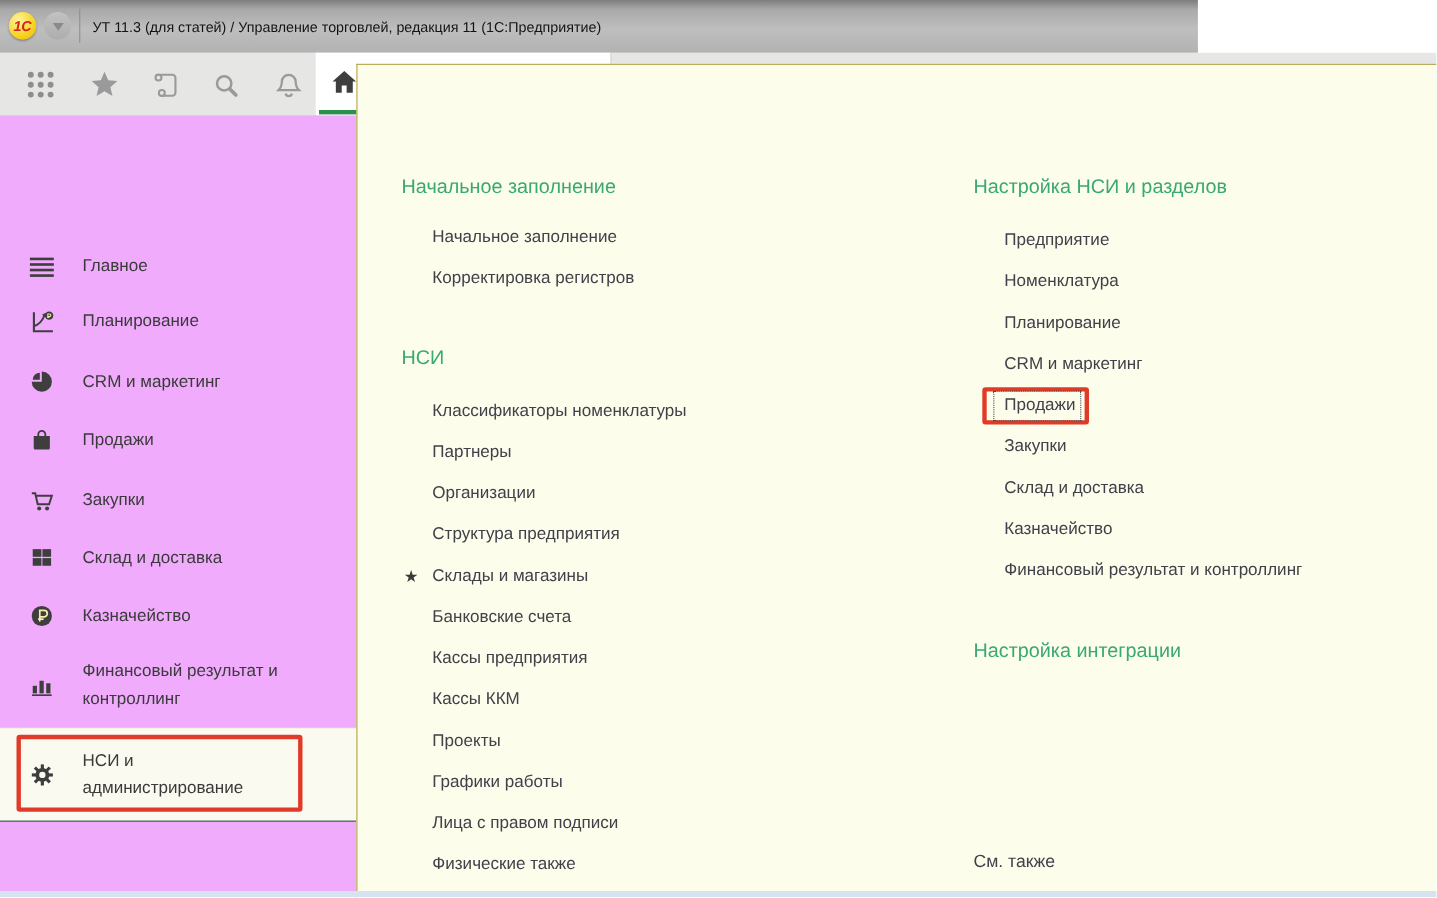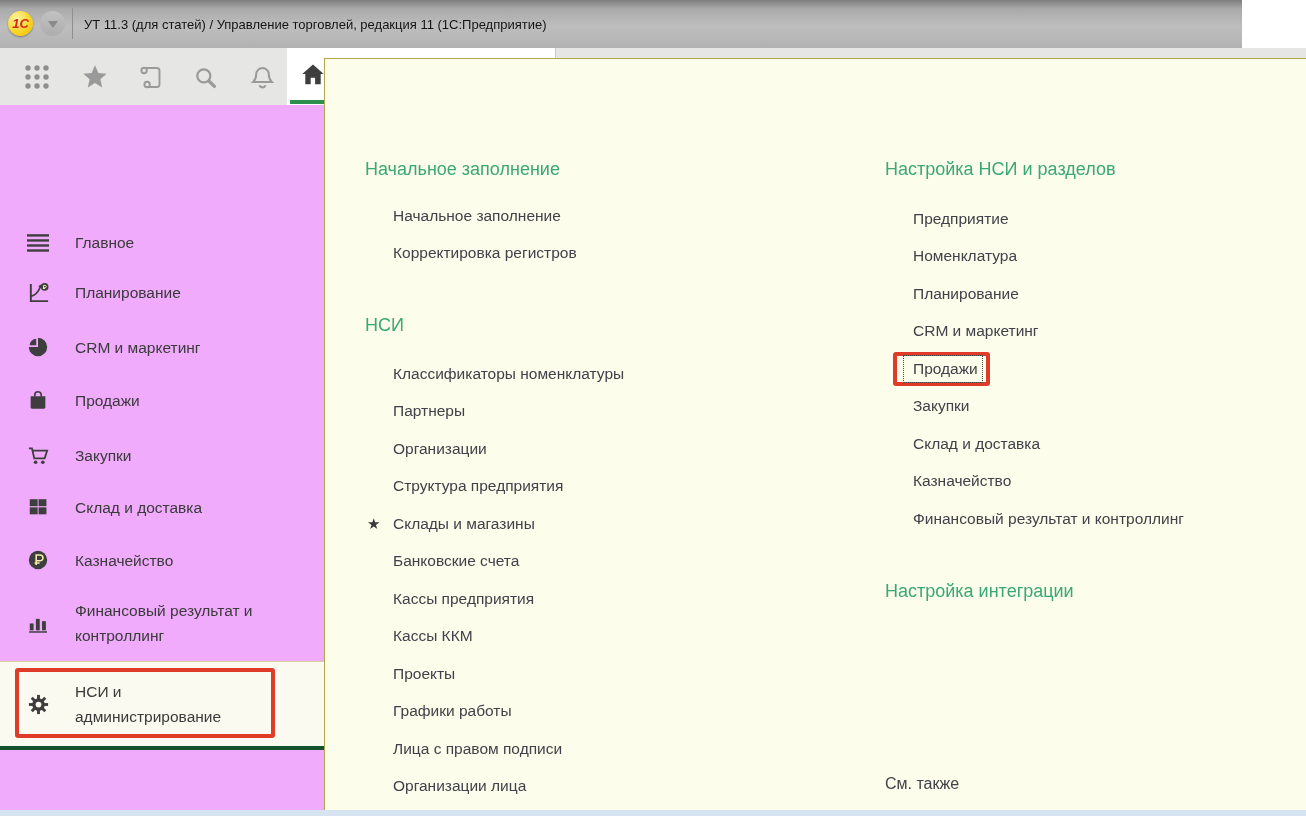--- a/index.html
+++ b/index.html
@@ -1,20 +1,20 @@
 <!DOCTYPE html>
 <html><head>
 <meta charset="utf-8">
 <style>
   html,body{margin:0;padding:0;}
   body{font-family:"Liberation Sans","DejaVu Sans",sans-serif;background:#fff;}
   #screen{position:relative;width:1306px;height:816px;overflow:hidden;background:#fff;}
 
   
-  .titlebar{position:absolute;left:0;top:0;width:1242px;height:48px;
+  .titlebar{position:absolute;left:0;top:0;width:1089px;height:48px;
     background:linear-gradient(180deg,#7d7d7d 0%,#a9a9a9 18%,#bebebe 55%,#b2b2b2 100%);
     display:flex;align-items:center;}
   .logo1c{position:absolute;left:8px;top:11px;width:25px;height:25px;border-radius:50%;
     background:radial-gradient(circle at 35% 30%,#fff3a0,#f7d31f 60%,#e8b90a);
     color:#d3261b;font-weight:bold;font-style:italic;font-size:13px;
     display:flex;align-items:center;justify-content:center;box-shadow:0 1px 2px rgba(0,0,0,.35);}
   .sysbtn{position:absolute;left:40px;top:11px;width:25px;height:25px;border-radius:50%;
     background:linear-gradient(#c2c2c2,#adadad);display:flex;align-items:center;justify-content:center;}
   .sysbtn .tri{width:0;height:0;border-left:5px solid transparent;border-right:5px solid transparent;border-top:7px solid #8a8a8a;margin-top:2px;}
   .tb-sep{position:absolute;left:72px;top:8px;width:1px;height:31px;background:#8f8f8f;}
@@ -27,21 +27,21 @@
   .tab-home{position:absolute;left:287px;top:0;width:268px;height:57px;background:#ffffff;border-right:1px solid #c9c9c6;}
   .tab-home svg{position:absolute;left:12px;top:13px;}
   .tab-underline{position:absolute;left:3px;right:3px;bottom:1px;height:4px;background:#2d8f4c;}
 
   
   .sidebar{position:absolute;left:0;top:105px;width:324px;height:705px;background:#f0abfc;border-right:1px solid #d9d2a0;}
   .side-item{position:absolute;left:0;width:324px;height:36px;cursor:pointer;}
   .side-ico{position:absolute;left:26px;top:50%;transform:translateY(-50%);width:24px;height:24px;display:flex;align-items:center;justify-content:center;}
   .side-label{position:absolute;left:75px;top:50%;transform:translateY(-50%);
     font-size:15.5px;color:#3a3a3a;line-height:25px;max-width:220px;}
-  .side-item.selected{background:#fbfaf0;border-top:1px solid #d9d2a0;border-bottom:4px solid #14532d;}
+  .side-item.selected{background:#fbfaf0;border-top:1px solid #d9d2a0;border-bottom:1px solid #14532d;}
   .w205{max-width:205px;} .w165{max-width:165px;}
   .side-ann{position:absolute;left:15px;top:6px;width:252px;height:62px;
     border:4px solid #e03b28;border-radius:3px;pointer-events:none;}
 
   
   .panel{position:absolute;left:324px;top:58px;width:982px;height:812px;box-sizing:border-box;
     background:#fdfdec;border:1px solid #b3a549;border-right:none;z-index:10;}
   .pcol{position:absolute;top:0;height:100%;}
   .col1{left:40px;width:430px;}
   .col2{left:560px;width:420px;}
@@ -282,21 +282,21 @@
         <div class="mitem">
             <span class="lnk">Проекты</span>
           </div>
         <div class="mitem">
             <span class="lnk">Графики работы</span>
           </div>
         <div class="mitem">
             <span class="lnk">Лица с правом подписи</span>
           </div>
         <div class="mitem">
-            <span class="lnk">Организации лица</span>
+            <span class="lnk">Физические также</span>
           </div>
       </div>
     </div>
 
     <div class="pcol col2">
       <div class="sec-h" style="top:100px">Настройка НСИ и разделов</div>
       <div class="sec-items" style="top:141px">
         <div class="mitem">
             <span class="lnk">Предприятие</span>
           </div>

